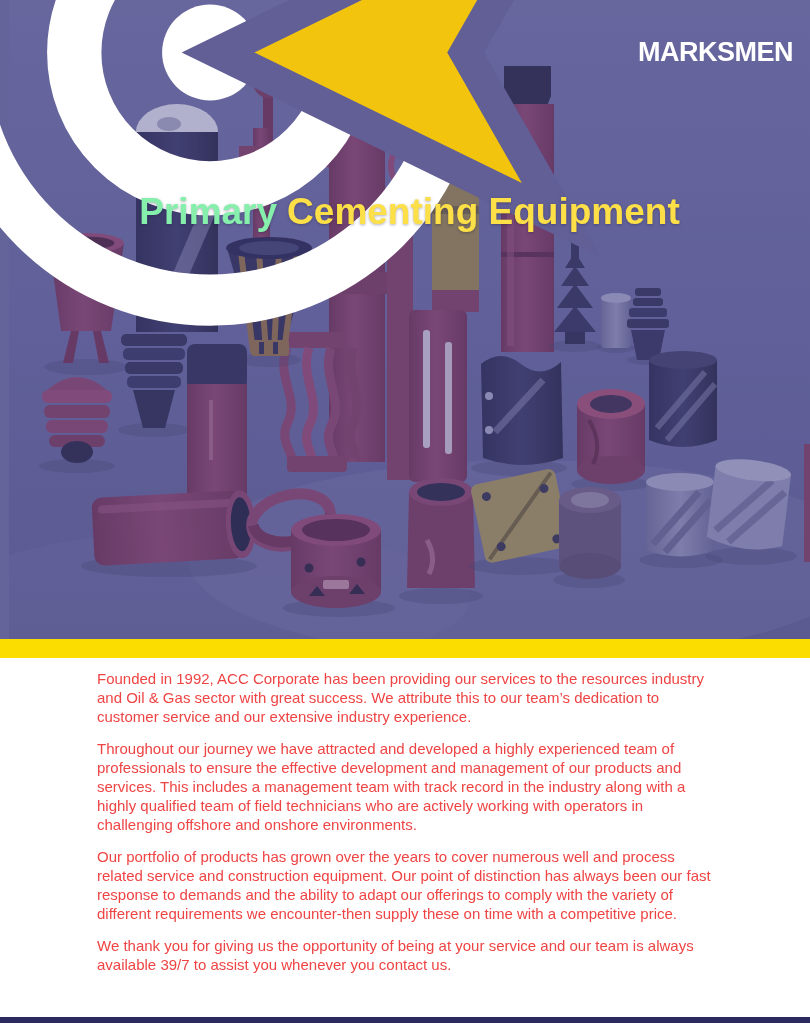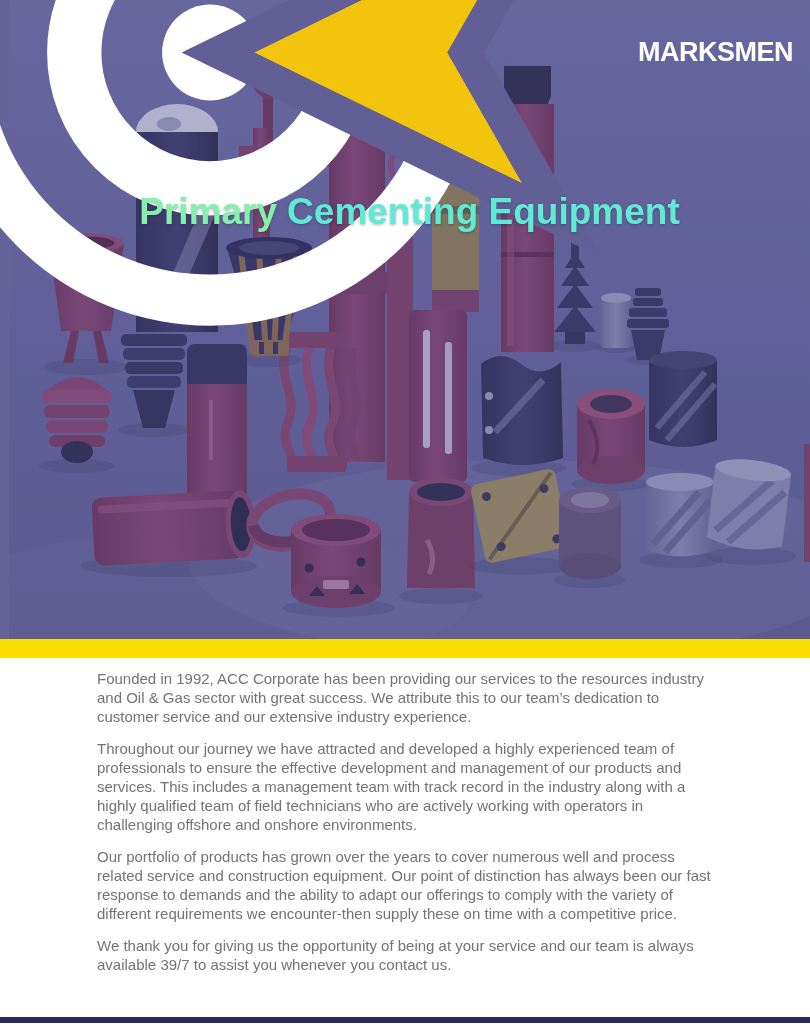--- a/index.html
+++ b/index.html
@@ -11,41 +11,41 @@
   
   .hero{position:relative;width:810px;height:639px;background:#64639a;padding-left:9px;}
   .hero svg{display:block;width:810px;height:639px;}
   .hero-title{
     position:absolute;left:0;right:0;top:191px;
     text-align:center;font-size:37px;font-weight:bold;letter-spacing:0px;
     color:#ffffff;white-space:nowrap;
     text-shadow:0 1px 3px rgba(30,30,60,.35);
   }
   .hero-title .tw{color:#86efac;margin-right:10px;}
-  .hero-title .ty{color:#5eead4;}
+  .hero-title .ty{color:#fde047;}
   
   .logo{
     position:absolute;top:31px;right:26px;height:42px;
     display:flex;align-items:center;gap:7px;
   }
   .logo-text{
     color:#ffffff;font-weight:bold;font-size:27px;letter-spacing:-0.5px;
     line-height:1;
   }
   
   .accent-bar{width:810px;height:19px;background:#fbde00;}
   
   .about{
     position:relative;padding:11px 96px 0 97px;color:#1f1f1f;
   }
   .about h3{
     margin:0 0 12px 0;font-size:15.5px;font-weight:bold;color:#000000;
   }
   .about p{
-    margin:0 0 13px 0;font-size:15px;line-height:19px;color:#737373;
+    margin:0 0 13px 0;font-size:15px;line-height:19px;color:#ef4444;
     width:620px;
   }
   
   .footer-bar{
     position:absolute;left:0;bottom:1px;width:810px;height:6px;background:#2b2a5e;
   }
 </style>
 </head>
 <body>
 

